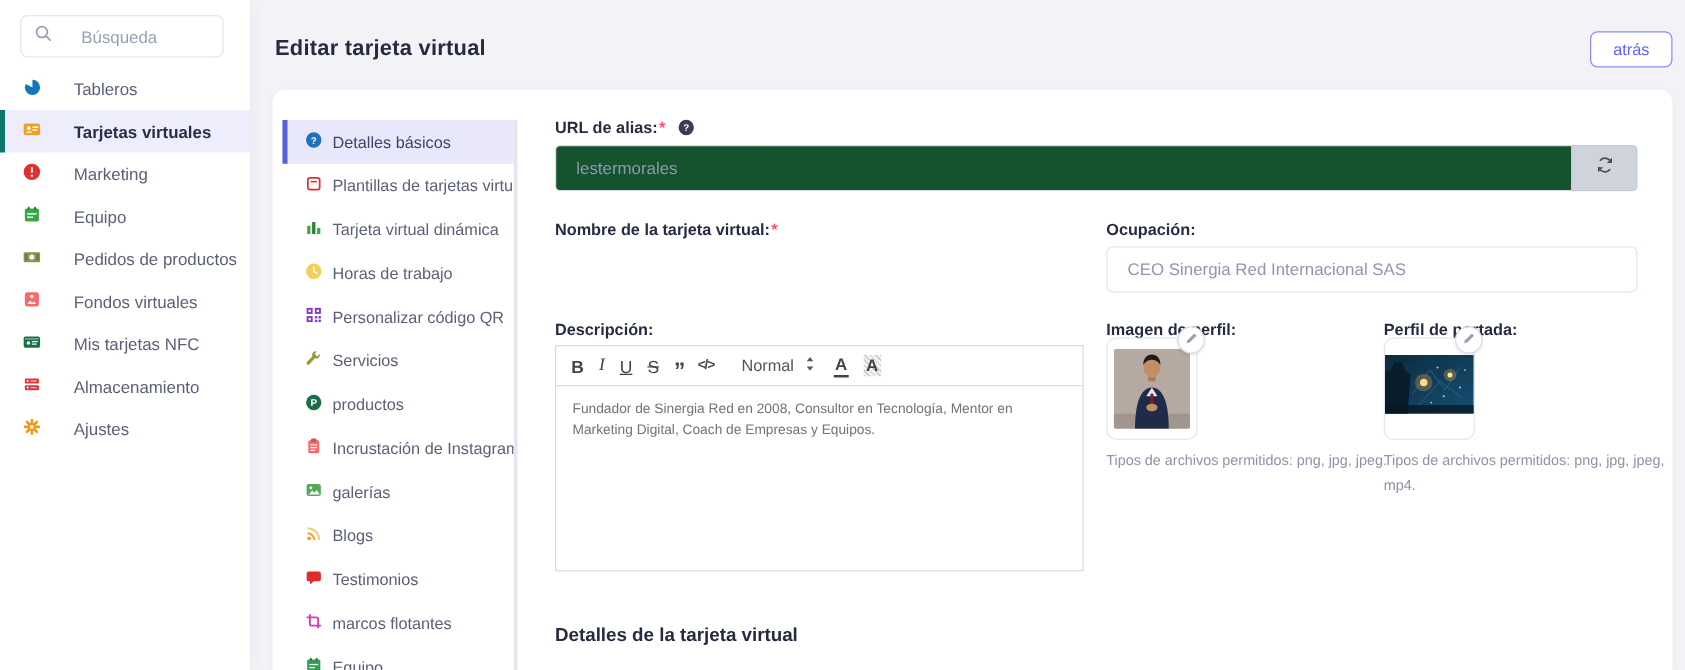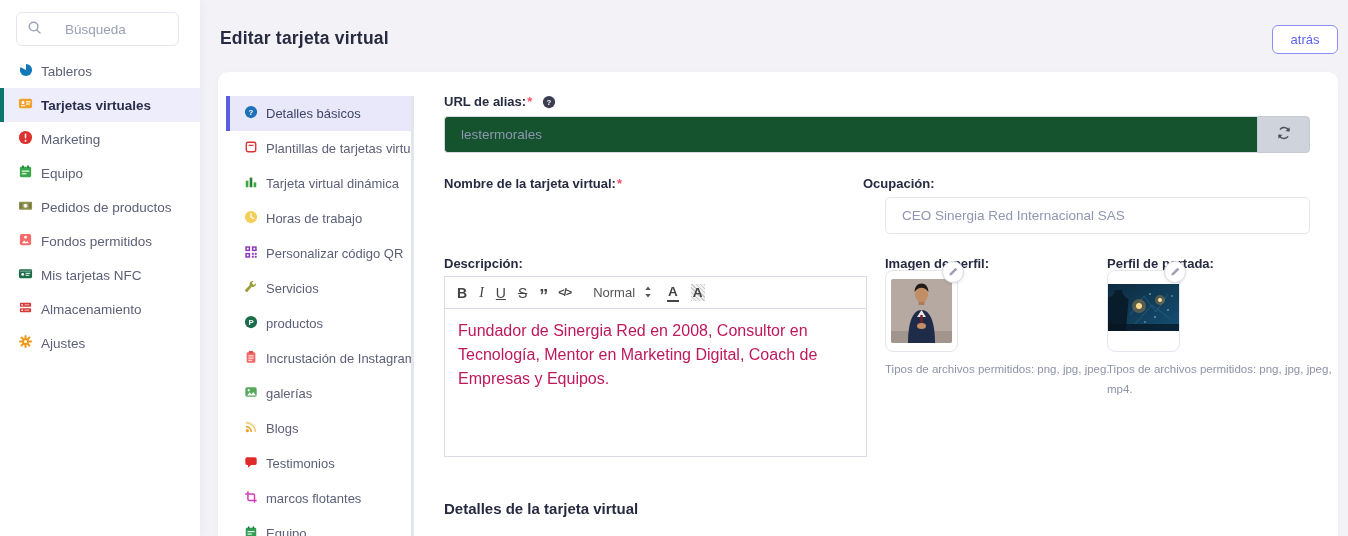--- a/index.html
+++ b/index.html
@@ -5,21 +5,21 @@
   * { margin:0; padding:0; box-sizing:border-box; }
   html,body { width:1348px; height:536px; overflow:hidden; }
   body { font-family:"Liberation Sans", sans-serif; background:#f2f2f7; position:relative; color:#2a2e42; }
 
   
   .sidebar { position:absolute; left:0; top:0; width:200px; height:536px; background:#fff; box-shadow:0 0 12px rgba(40,40,80,.05); z-index:3; }
   .search-box { position:absolute; left:16px; top:12px; width:163px; height:34px; border:1px solid #e3e6ef; border-radius:6px; display:flex; align-items:center; padding:0 10px; gap:23px; background:#fff; }
   .search-box input { border:none; outline:none; width:100%; font-size:13.5px; color:#5b5f77; font-family:inherit; background:transparent; }
   .search-box input::placeholder { color:#9aa0b5; }
   .side-nav { position:absolute; top:54px; left:0; width:200px; }
-  .side-item { height:34px; display:flex; align-items:center; gap:8px; padding-left:18px; font-size:13.5px; color:#5b5f77; cursor:pointer; white-space:nowrap;text-align:center; }
+  .side-item { height:34px; display:flex; align-items:center; gap:26px; padding-left:18px; font-size:13.5px; color:#5b5f77; cursor:pointer; white-space:nowrap;text-align:center; }
   .side-item.active { background:#eeedfc; border-left:4px solid #0f766e; padding-left:14px; color:#2a2e4a; font-weight:bold; }
   .side-item svg { flex:0 0 auto; }
 
   
   .main { position:absolute; left:200px; top:0; right:0; height:460px; }
   .page-title { position:absolute; left:20px; top:28px; font-size:17.5px; font-weight:bold; color:#272b41; letter-spacing:.2px; }
   .back-btn { position:absolute; right:10px; top:25px; width:66px; height:29px; background:#fff; border:1px solid #898df5; border-radius:6px; color:#5f63f2; font-size:13px; display:flex; align-items:center; justify-content:center; cursor:pointer; }
 
   .card { position:absolute; left:18px; right:10px; top:72px; height:464px; background:#fff; border-radius:10px 10px 0 0; box-shadow:0 2px 8px rgba(40,40,80,.03); }
 
@@ -44,21 +44,21 @@
   .editor { position:absolute; left:226px; top:204px; width:423px; height:181px; border:1px solid #d9dce3; background:#fff; }
   .editor-toolbar { height:32px; border-bottom:1px solid #d9dce3; display:flex; align-items:center; padding:0 12px; color:#444; }
   .tb { font-size:14px; color:#444; cursor:pointer; margin-right:12px; line-height:1; }
   .tb-b { font-weight:bold; } .tb-i { font-style:italic; font-family:"Liberation Serif", serif; } .tb-u { text-decoration:underline; } .tb-s { text-decoration:line-through; }
   .tb-quote { font-size:18px; font-weight:bold; margin-right:10px; margin-top:6px; }
   .tb-code { font-size:11px; font-weight:bold; letter-spacing:-1px; }
   .tb-select { display:flex; align-items:center; gap:8px; margin-left:10px; margin-right:14px; cursor:pointer; }
   .tb-select .val { font-size:13px; color:#555; }
   .tb-a { font-size:13.5px; font-weight:bold; border-bottom:2px solid #444; padding:0 1px 1px; margin-right:12px; cursor:pointer; }
   .tb-abg { font-size:13.5px; font-weight:bold; padding:1px 2px; cursor:pointer; background:repeating-linear-gradient(45deg,#c9c9c9 0 1px,#f2f2f2 1px 3px); }
-  .editor-content { padding:10px 13px; font-size:16px; color:#be185d; line-height:1.5; }
+  .editor-content { padding:10px 13px; font-size:11px; color:#737373; line-height:1.5; }
 
   .img-box { position:absolute; width:73px; height:82px; border:1px solid #e3e6ef; border-radius:8px; background:#fff; cursor:pointer; }
   .pencil-btn { position:absolute; top:-10px; right:-7px; width:22px; height:22px; border-radius:50%; background:#fff; border:1px solid #dadde5; box-shadow:0 1px 3px rgba(0,0,0,.1); display:flex; align-items:center; justify-content:center; cursor:pointer; }
   .hint { position:absolute; font-size:11.5px; color:#8d93a8; line-height:1.7; }
   .section-title { position:absolute; left:226px; top:428px; font-size:15px; font-weight:bold; color:#272b41; }
 </style>
 </head>
 <body>
 
 <div class="sidebar">
@@ -115,21 +115,21 @@
             <circle cx="8" cy="8.2" r="2.2" fill="#fff" opacity=".9"></circle>
           </svg></span>
       <span>Pedidos de productos</span>
     </div>
     <div class="side-item">
       <span><svg width="15" height="15" viewBox="0 0 16 16">
             <rect x="2" y="2" width="12" height="12" rx="2" fill="#f56a6a"></rect>
             <circle cx="8" cy="5.6" r="1.5" fill="#fff"></circle>
             <path d="M4.2 12l2.4-3 1.8 2 1.4-1.4 2 2.4z" fill="#fff"></path>
           </svg></span>
-      <span>Fondos permitidos</span>
+      <span>Fondos virtuales</span>
     </div>
     <div class="side-item">
       <span><svg width="15" height="15" viewBox="0 0 16 16">
             <rect x="1" y="3.5" width="14" height="9.5" rx="1.5" fill="#1c6e4a"></rect>
             <rect x="2" y="5" width="12" height="1" fill="#fff" opacity=".5"></rect>
             <circle cx="5" cy="9" r="1.5" fill="#fff"></circle>
             <rect x="8" y="7.3" width="5" height="1" fill="#fff"></rect>
             <rect x="8" y="9.4" width="4" height="1" fill="#fff"></rect>
           </svg></span>
       <span>Mis tarjetas NFC</span>
@@ -297,21 +297,21 @@
               <path d="M13.6 2.2v4.1h-4.1z" fill="#4a4d57"></path>
               <path d="M2.4 13.8V9.7h4.1z" fill="#4a4d57"></path>
             </svg></span>
       </div>
     </div>
 
     <div class="lbl" style="left:226px; top:104px;">
       <span>Nombre de la tarjeta virtual:</span><span class="req">*</span>
     </div>
 
-    <div class="lbl" style="left:645px; top:104px;">
+    <div class="lbl" style="left:667px; top:104px;">
       <span>Ocupación:</span>
     </div>
     <input class="text-input" style="left: 667px; top: 125px; width: 425px;" value="CEO Sinergia Red Internacional SAS">
 
     <div class="lbl" style="left:226px; top:184px;">
       <span>Descripción:</span>
     </div>
     <div class="editor">
       <div class="editor-toolbar">
         <span class="tb tb-b">B</span>

